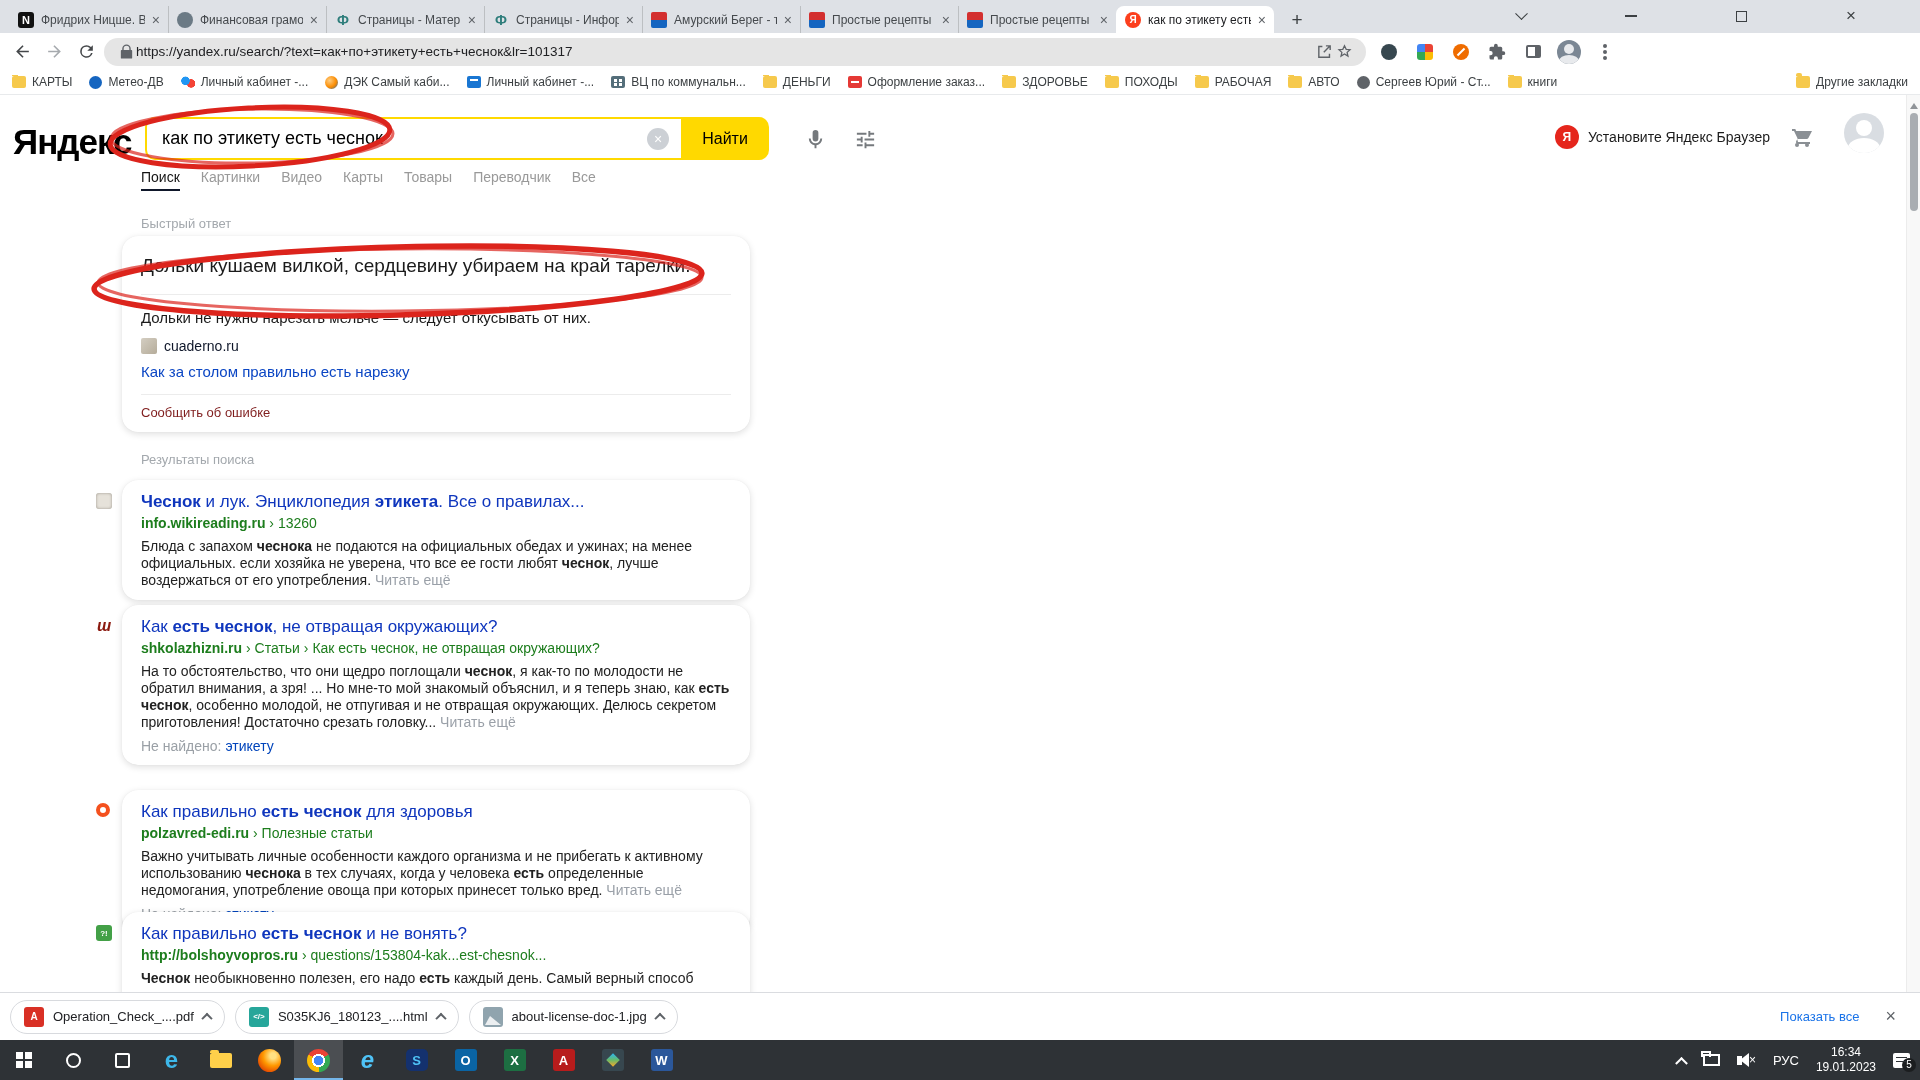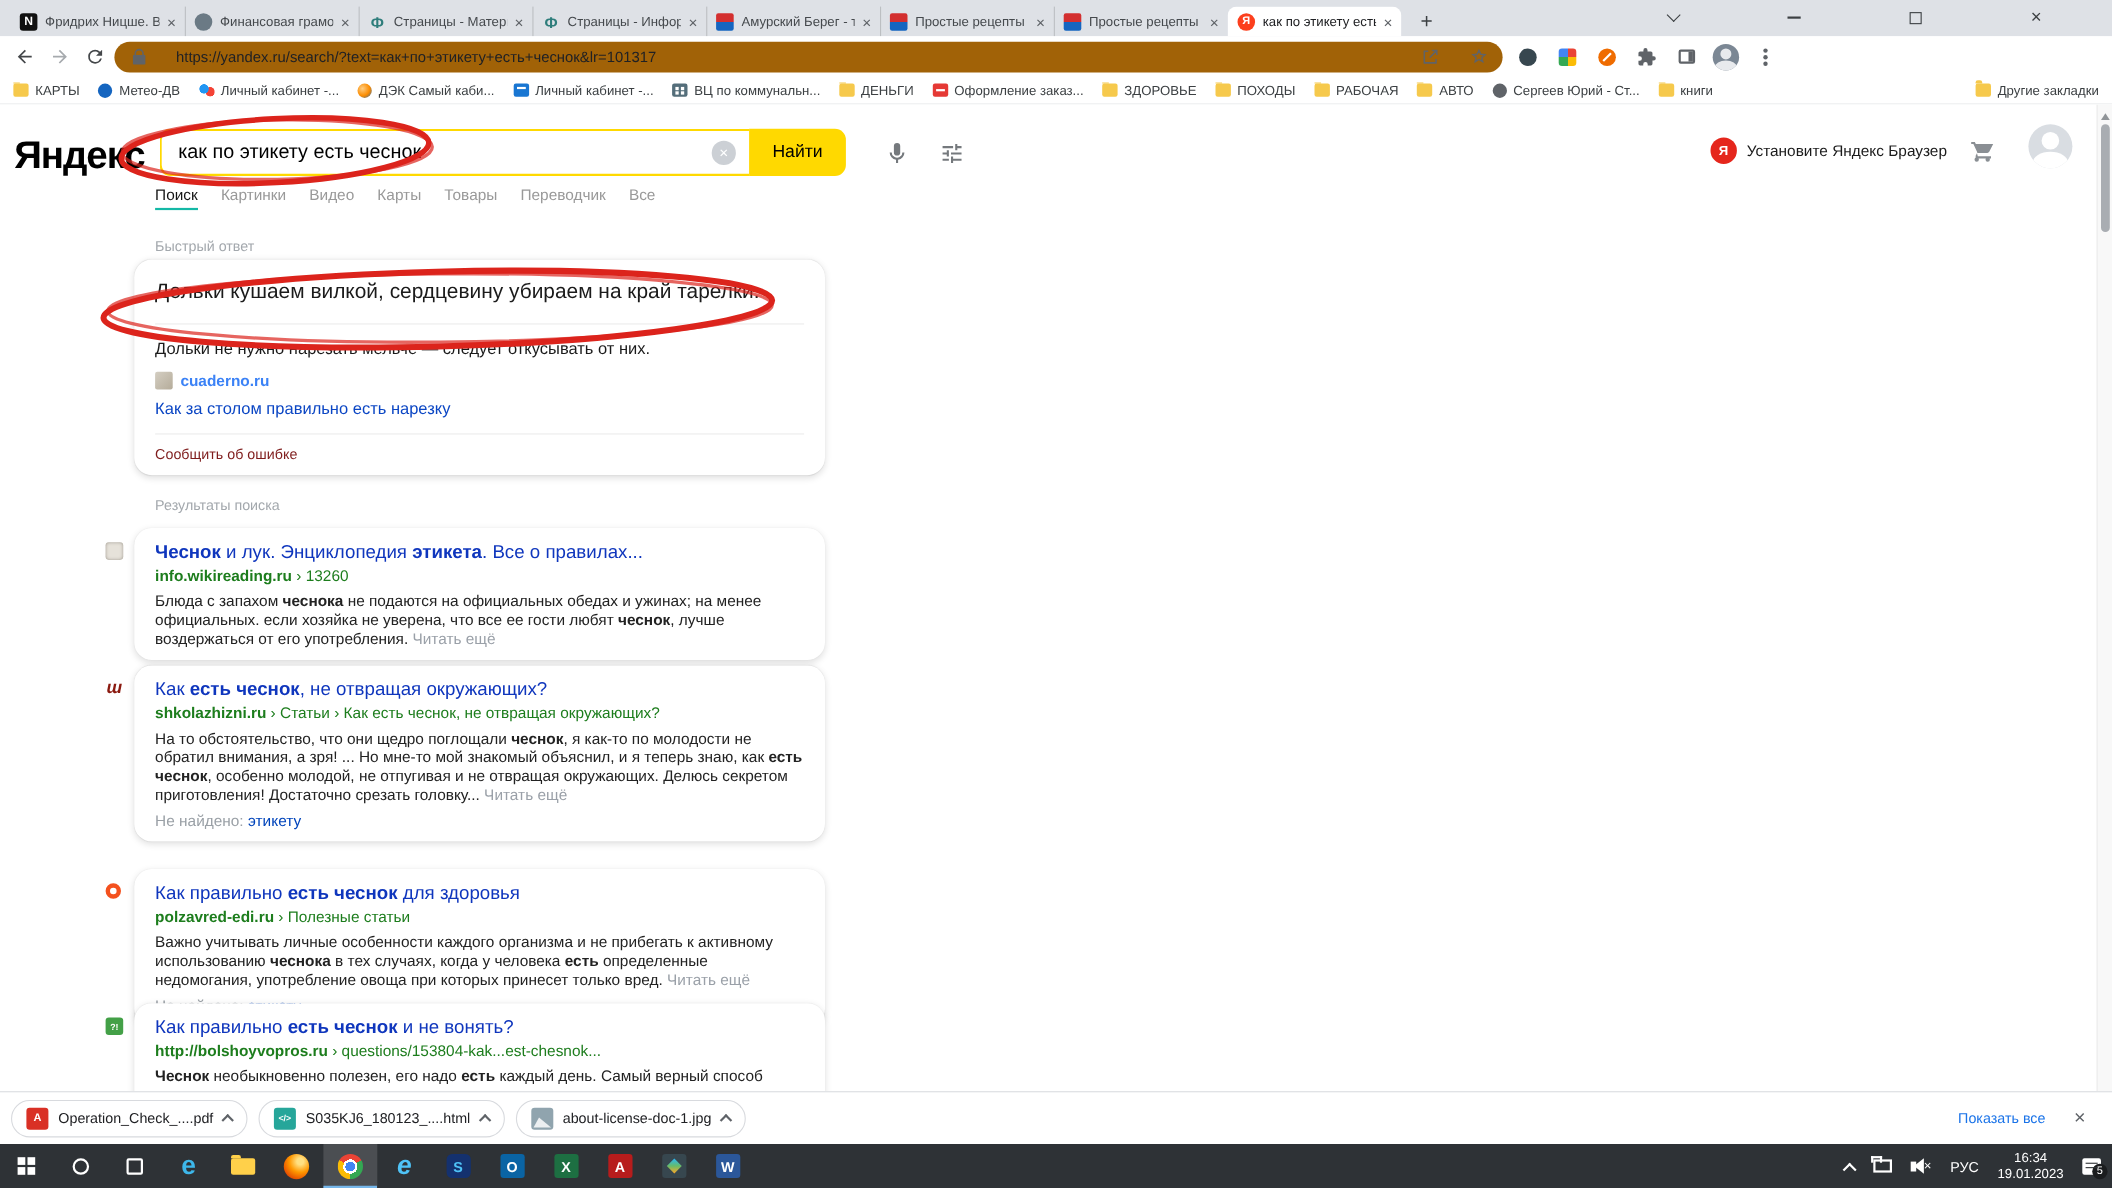--- a/index.html
+++ b/index.html
@@ -28,21 +28,21 @@
   .wc{position:absolute;top:0;height:32px;width:42px;display:flex;align-items:center;justify-content:center;color:#3c4043;}
   #wc-chevron{left:1500px;}#wc-min{left:1610px;}#wc-max{left:1720px;}#wc-close{left:1830px;font-size:17px;}
   .chev-down{width:9px;height:9px;border-right:1.6px solid #3c4043;border-bottom:1.6px solid #3c4043;transform:rotate(45deg) translate(-2px,-2px);}
   .min-glyph{width:12px;height:1.6px;background:#3c4043;}
   .max-glyph{width:11px;height:11px;border:1.6px solid #3c4043;}
 
   
   #addrbar{position:absolute;left:0;top:33px;width:100%;height:37px;background:#fff;display:flex;align-items:center;padding:0 8px;gap:4px;}
   .nav-ic{width:28px;height:28px;display:flex;align-items:center;justify-content:center;flex:none;}
   .nav-ic svg{width:19px;height:19px;}
-  #urlpill{height:28px;width:1262px;background:#a16207;border-radius:14px;display:flex;align-items:center;padding:0 12px;gap:24px;}
+  #urlpill{height:28px;width:1262px;background:#e5e5e5;border-radius:14px;display:flex;align-items:center;padding:0 12px;gap:0;}
   #urltext{font-size:13.5px;color:#202124;white-space:nowrap;overflow:hidden;flex:1;}
   .pill-ic{width:20px;height:20px;flex:none;display:flex;align-items:center;justify-content:center;}
   .pill-ic svg{width:17px;height:17px;}
   .ext-ic{width:26px;height:26px;display:flex;align-items:center;justify-content:center;flex:none;margin-left:6px;}
   .ext-circle{width:16px;height:16px;border-radius:50%;background:#37474f;}
   .ext-grid{width:16px;height:16px;border-radius:3px;background:conic-gradient(#ea4335 0 25%,#fbbc05 0 50%,#34a853 0 75%,#4285f4 0);}
   .ext-seal{width:16px;height:16px;border-radius:50%;background:#ef6c00;position:relative;}
   .ext-seal::after{content:"";position:absolute;left:3px;top:7px;width:10px;height:2px;background:#fff;transform:rotate(-45deg);}
   .ext-side{width:15px;height:13px;border:2px solid #5f6368;border-radius:2px;position:relative;}
   .ext-side::after{content:"";position:absolute;right:0;top:0;bottom:0;width:4px;background:#5f6368;}
@@ -83,38 +83,38 @@
   .hdr-ic svg{width:23px;height:23px;}
   #install{position:absolute;right:150px;top:30px;display:flex;align-items:center;gap:9px;font-size:14px;color:#1b1b1b;}
   .ybro{width:24px;height:24px;border-radius:50%;background:#e5261c;color:#fff;display:flex;align-items:center;justify-content:center;font-size:12px;font-weight:bold;}
   #cart{position:absolute;right:104px;top:30px;width:26px;height:26px;}
   #cart svg{width:24px;height:24px;}
   #uavatar{position:absolute;right:36px;top:18px;width:40px;height:40px;border-radius:50%;background:#d9dde2;overflow:hidden;}
   #uavatar::before{content:"";position:absolute;left:12px;top:7px;width:16px;height:16px;border-radius:50%;background:#fff;}
   #uavatar::after{content:"";position:absolute;left:4px;top:25px;width:32px;height:20px;border-radius:50%;background:#fff;}
   #ynav{position:absolute;left:141px;top:74px;display:flex;gap:21px;font-size:14px;color:#999;}
   .yn{padding-bottom:4px;}
-  .yn.active{color:#141414;border-bottom:2px solid #14b8a6;}
+  .yn.active{color:#141414;border-bottom:2px solid #0f172a;}
 
   
   #scrollbar{position:absolute;right:0;top:0;bottom:0;width:14px;background:#f8f8f8;border-left:1px solid #ececec;}
   #sb-up{position:absolute;top:4px;left:3px;width:0;height:0;border:4px solid transparent;border-bottom:6px solid #909498;}
   #sb-thumb{position:absolute;top:18px;left:3px;width:8px;height:98px;background:#a9adb2;border-radius:4px;}
 
   
   #content{position:absolute;left:122px;top:115px;width:628px;}
   .sec-label{position:absolute;left:19px;font-size:13px;color:#a3a8ad;}
   #qa-label{top:6px;}
   #results-label{top:242px;}
   .card{background:#fff;border-radius:16px;box-shadow:0 2px 7px rgba(0,0,0,.13),0 0 1px rgba(0,0,0,.08);}
   #qa-card{position:absolute;top:26px;left:0;width:628px;padding:18px 19px 12px;}
   .qa-answer{font-size:19px;line-height:24px;color:#1b1b1b;}
   .divider{height:1px;background:#ececec;margin:16px 0 14px;}
   .qa-detail{font-size:15px;color:#1b1b1b;}
-  .qa-src{margin-top:12px;display:flex;align-items:center;gap:7px;font-size:14px;font-weight:bold;color:#3b82f6;}
+  .qa-src{margin-top:12px;display:flex;align-items:center;gap:7px;font-size:14px;font-weight:normal;color:#0f172a;}
   .fav{width:16px;height:16px;border-radius:2px;background:linear-gradient(135deg,#d4cec2,#b5ac9a);}
   .qa-link{margin-top:9px;font-size:15px;color:#0b46c4;}
   .divider2{height:1px;background:#ececec;margin:14px 0 10px;}
   .qa-report{font-size:13px;color:#7f1d1d;}
 
   .result{position:absolute;left:0;width:628px;}
   #r0{top:270px;}#r1{top:395px;}#r2{top:558px;margin-top:22px;}#r3{top:702px;}
   .rcard{padding:11px 19px;}
   .ricon{position:absolute;left:-26px;top:13px;width:16px;height:16px;display:flex;align-items:center;justify-content:center;}
   .ricon[data-icon="wikireading-icon"]{background:#e6e2da;border-radius:3px;box-shadow:inset 0 0 3px #9a948a;}

